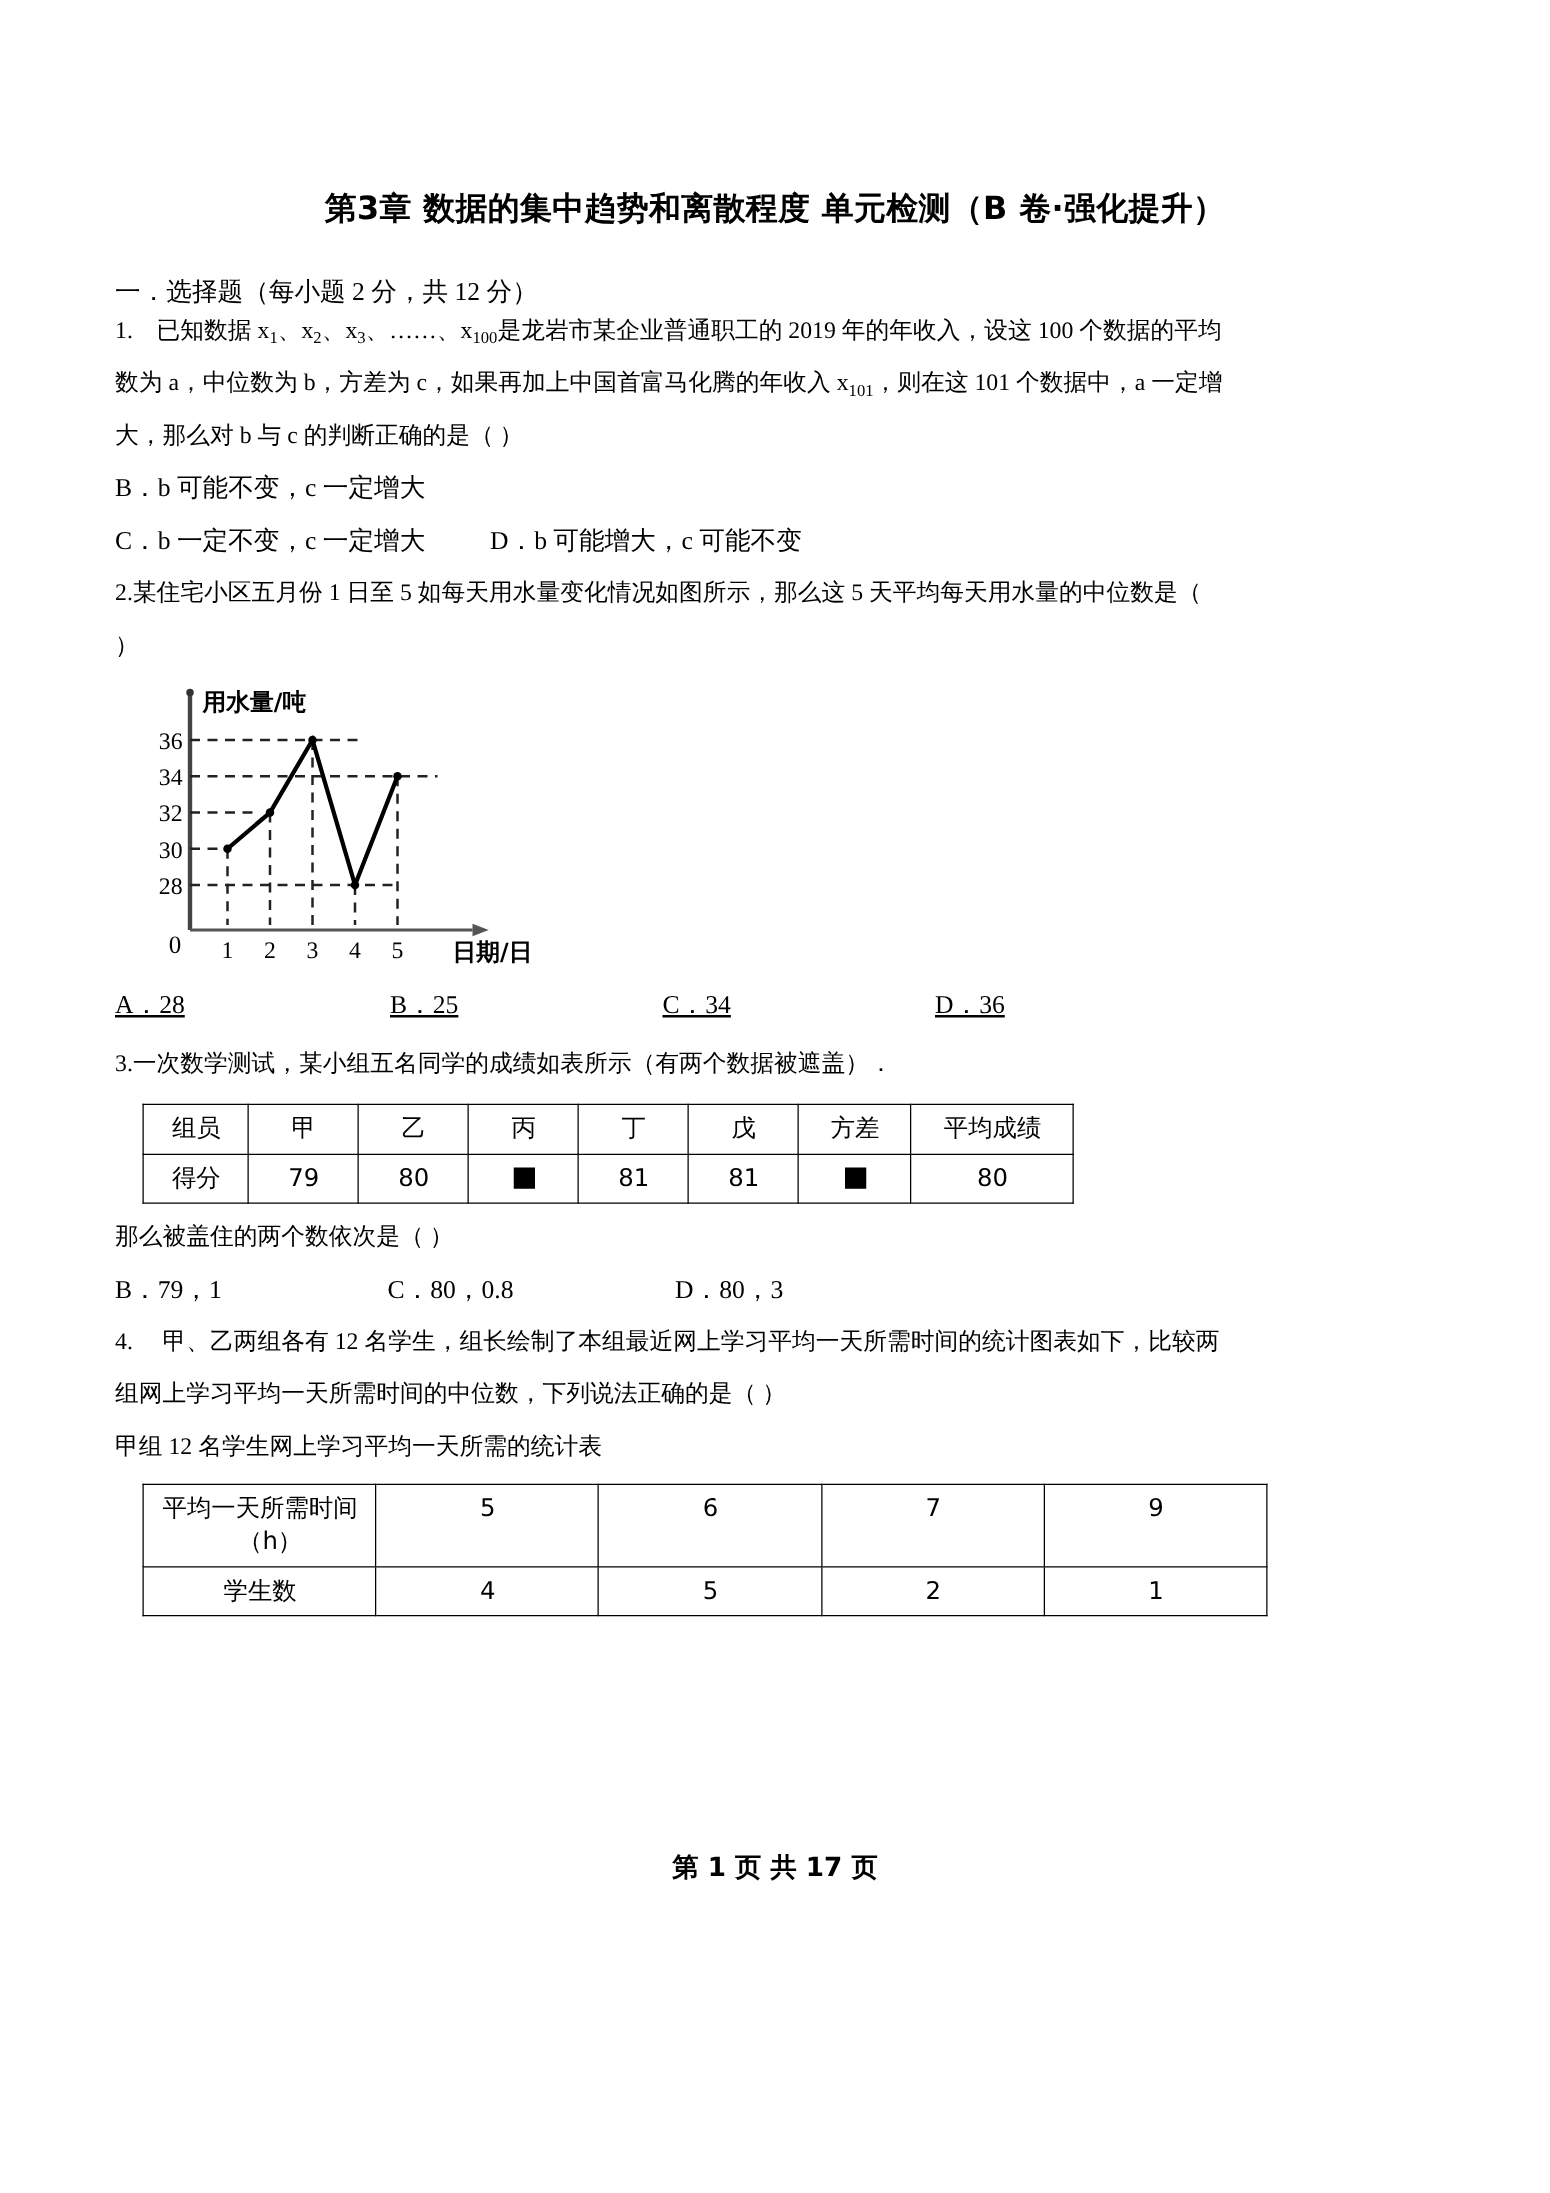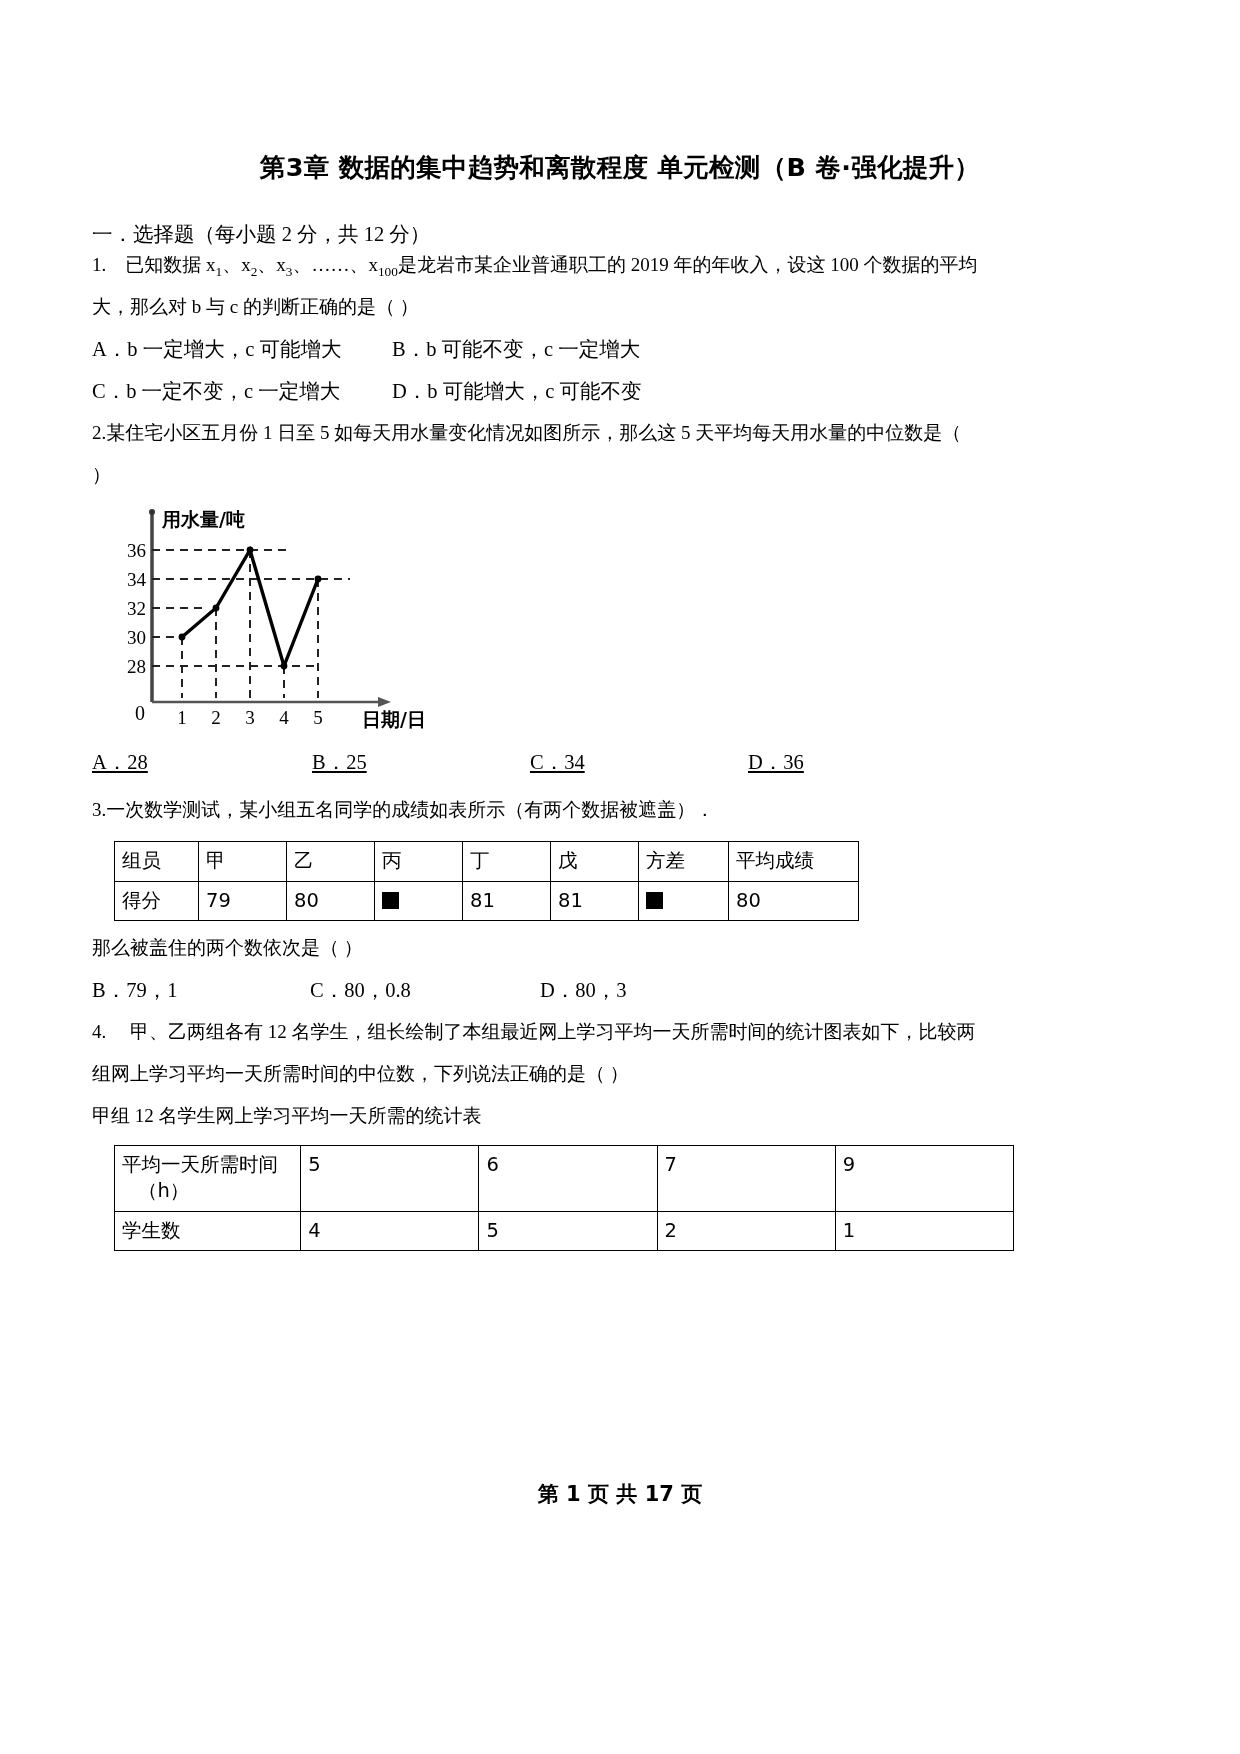--- a/index.html
+++ b/index.html
@@ -75,20 +75,21 @@
     font-family: "DejaVu Sans", "Liberation Sans", sans-serif;
     table-layout: fixed;
   }
   table.grid td {
     border: 1.6px solid #000;
     padding: 6px 6px 6px 7px;
     vertical-align: top;
     height: 38px;
     box-sizing: border-box;
     line-height: 1.35;
+    text-align: center;
   }
   .t3 { width: 700px; margin-top: 10px; margin-left: 22px; }
   .t3 td.c0 { width: 84px; }
   .t3 td.cc { width: 88px; }
   .t3 td.cv { width: 90px; }
   .t3 td.cl { width: 130px; }
   .blackbox {
     display: inline-block;
     width: 17px; height: 17px;
     background: #000;
@@ -119,23 +120,25 @@
 <div class="page">
 
   <div class="doc-title">第3章 数据的集中趋势和离散程度 单元检测（B 卷·强化提升）</div>
 
   <div class="section-head">一．选择题（每小题 2 分，共 12 分）</div>
 
   <div class="qline">
     <span>1.</span>&nbsp;&nbsp;&nbsp;
     <span>已知数据 x</span><span class="sub">1</span><span>、x</span><span class="sub">2</span><span>、x</span><span class="sub">3</span><span>、……、x</span><span class="sub">100</span><span>是龙岩市某企业普通职工的 2019 年的年收入，设这 100 个数据的平均</span>
   </div>
+  <div class="qline">
+    <span>数为 a，中位数为 b，方差为 c，如果再加上中国首富马化腾的年收入 x</span><span class="sub">101</span><span>，则在这 101 个数据中，a 一定增</span>
+  </div>
   <div class="qline">大，那么对 b 与 c 的判断正确的是（      ）</div>
   <div class="opts">
-    <span class="o o1">A．b 一定增大，c 可能增大</span>
     <span class="o">B．b 可能不变，c 一定增大</span>
   </div>
   <div class="opts">
     <span class="o o1">C．b 一定不变，c 一定增大</span>
     <span class="o">D．b 可能增大，c 可能不变</span>
   </div>
 
   <div class="qline">2.某住宅小区五月份 1 日至 5 如每天用水量变化情况如图所示，那么这 5 天平均每天用水量的中位数是（</div>
   <div class="qline">）</div>
 

